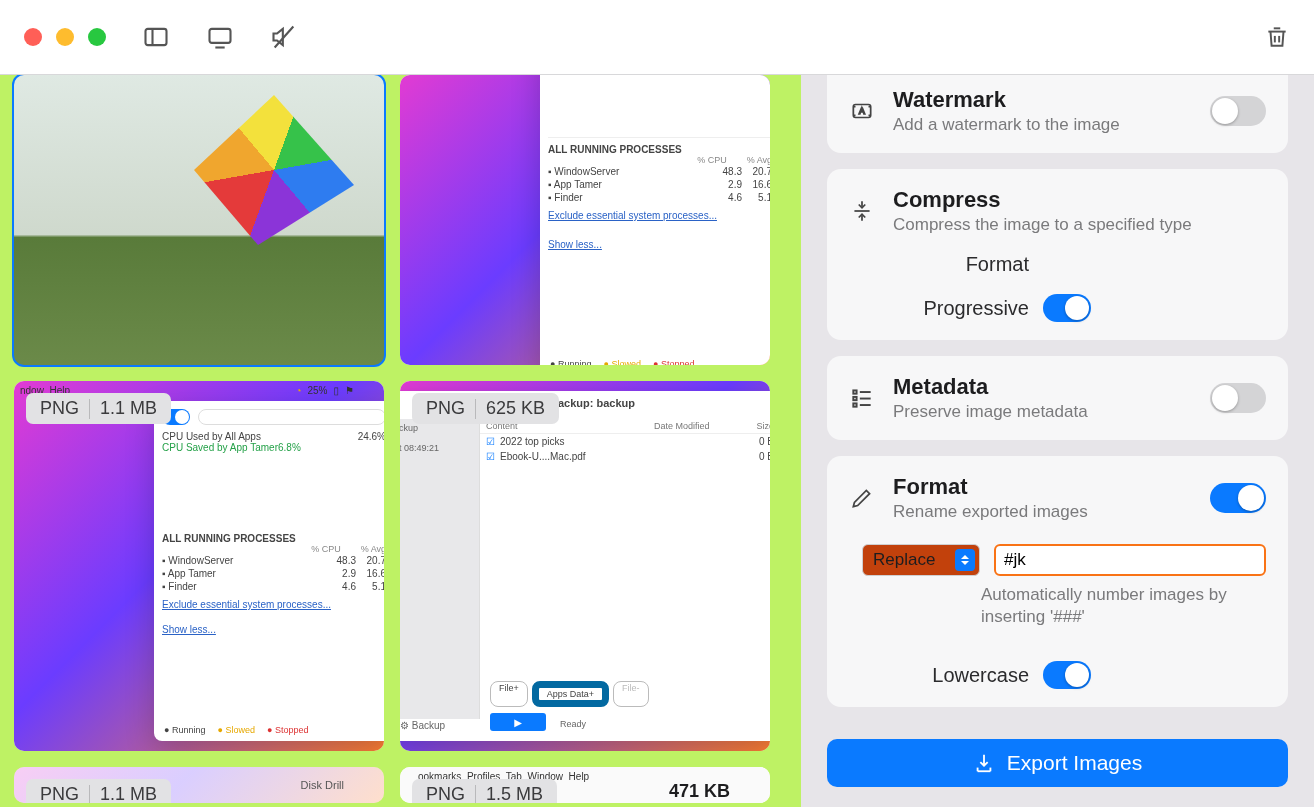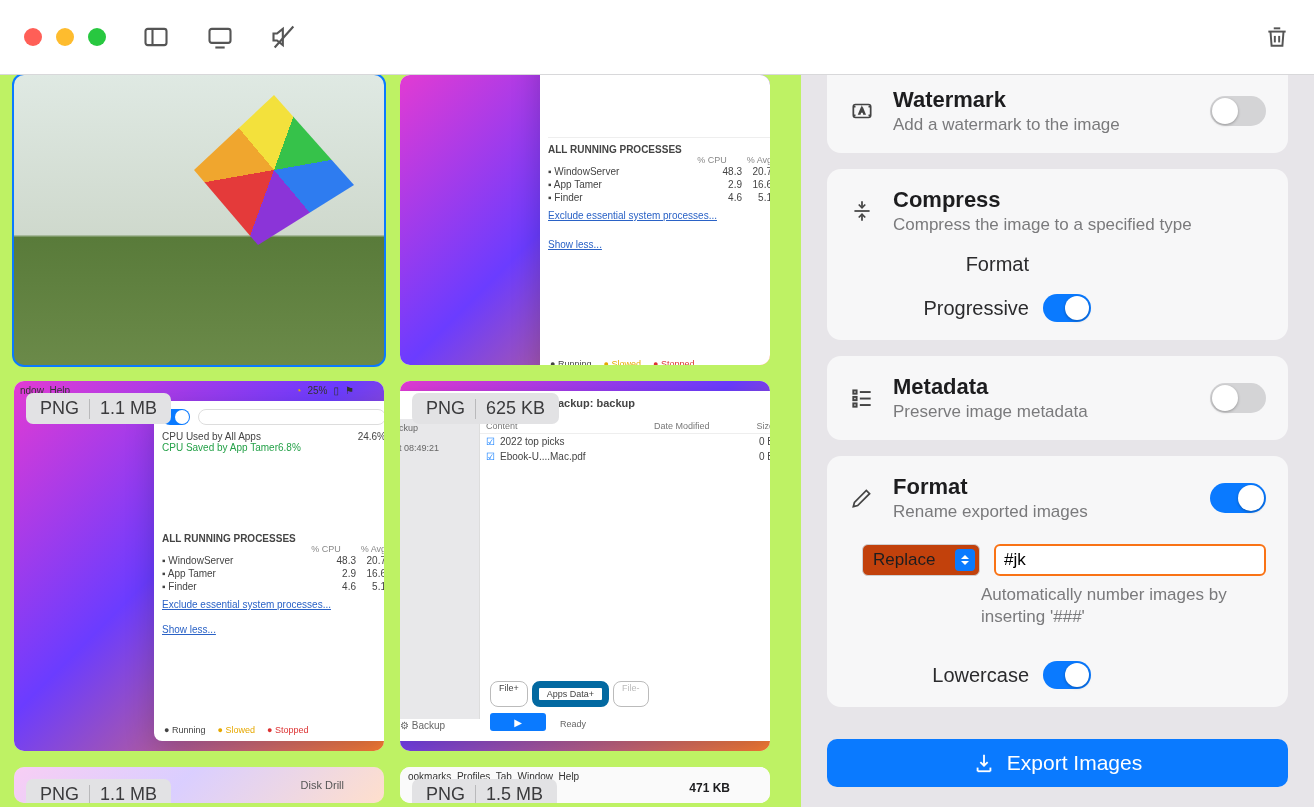--- a/index.html
+++ b/index.html
@@ -411,22 +411,22 @@
         <div class="bg-gradient" style="opacity:.25"></div>
         <div style="position:absolute;right:40px;top:12px;font-size:11px;color:#555;">Disk Drill</div>
         <div class="badge">
           <span>PNG</span>
           <span class="div"></span>
           <span>1.1 MB</span>
         </div>
       </div>
       <div class="thumb row3">
         <div style="position:absolute;inset:0;background:#fafafa;"></div>
-        <div style="position:absolute;top:4px;left:8px;font-size:10px;color:#333;text-align:center;">ookmarks&nbsp;&nbsp;Profiles&nbsp;&nbsp;Tab&nbsp;&nbsp;Window&nbsp;&nbsp;Help</div>
-        <div style="position:absolute;top:14px;right:40px;font-size:12px;font-weight:600;">471 KB</div>
+        <div style="position:absolute;top:4px;left:18px;font-size:10px;color:#333;text-align:center;">ookmarks&nbsp;&nbsp;Profiles&nbsp;&nbsp;Tab&nbsp;&nbsp;Window&nbsp;&nbsp;Help</div>
+        <div style="position:absolute;top:14px;right:40px;font-size:18px;font-weight:600;">471 KB</div>
         <div class="badge">
           <span>PNG</span>
           <span class="div"></span>
           <span>1.5 MB</span>
         </div>
       </div>
     </div>
 
   </div>
 

